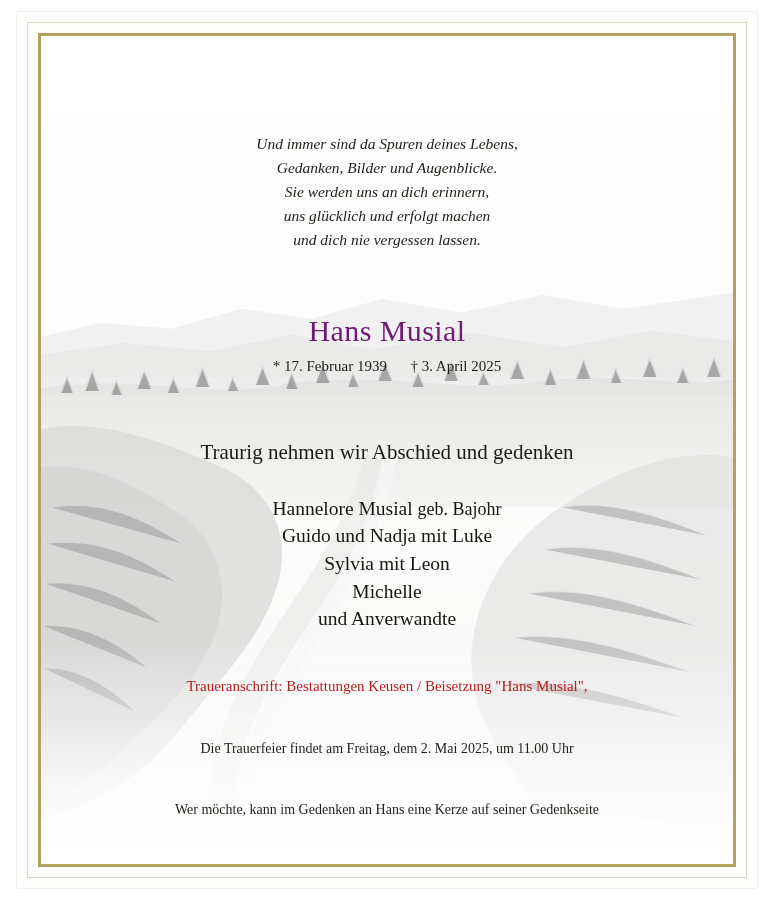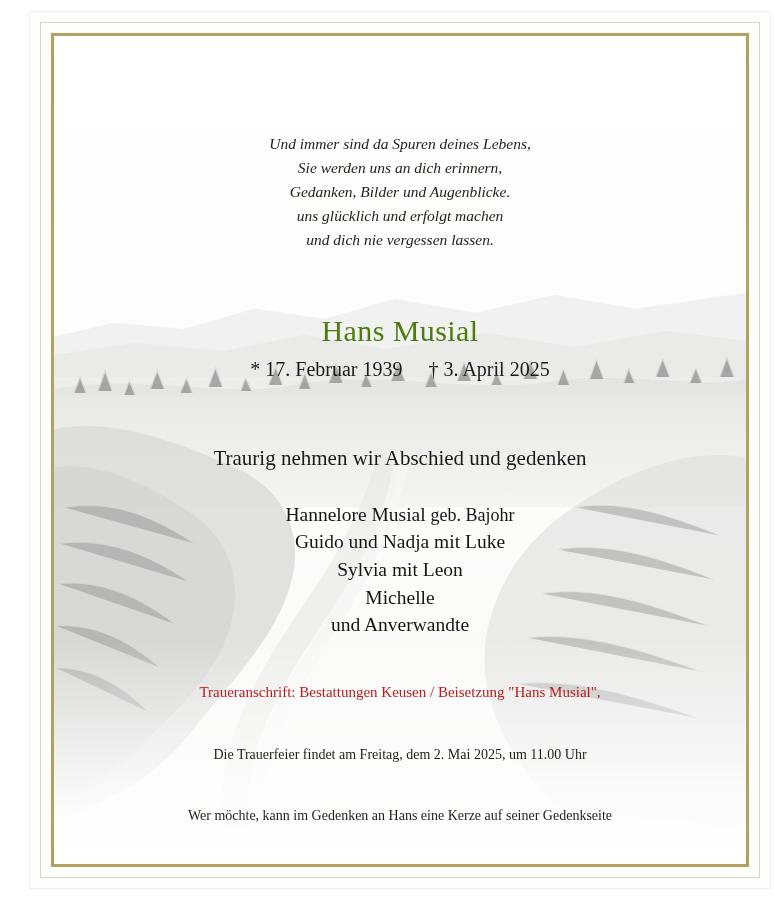--- a/index.html
+++ b/index.html
@@ -10,21 +10,21 @@
   body {
     width: 774px;
     height: 900px;
     font-family: "Liberation Serif", serif;
     color: #1a1a1a;
     overflow: hidden;
   }
 
   .card {
     position: absolute;
-    left: 30px;
+    left: 17px;
     top: 12px;
     width: 740px;
     height: 876px;
     background: #fdfdfb;
     box-shadow: 0 0 2px rgba(0,0,0,0.18);
   }
 
   
   .outer-rule {
     position: absolute;
@@ -75,26 +75,26 @@
     font-size: 15.5px;
     line-height: 1.55;
     color: #25211c;
   }
   .verse div { white-space: nowrap; }
 
   .name {
     margin-top: 62px;
     font-size: 30px;
     letter-spacing: 0.4px;
-    color: #4d7c0f;
+    color: #701a75;
   }
 
   .dates {
     margin-top: 10px;
-    font-size: 20px;
+    font-size: 15px;
     color: #1d1a16;
   }
   .dates .sep { display: inline-block; width: 16px; }
 
   .tribute {
     margin-top: 62px;
     font-size: 21px;
     line-height: 1.5;
     color: #1d1a16;
   }
@@ -212,22 +212,22 @@
       </g>
 
       <rect x="0" y="0" width="690" height="190" fill="url(#fadeTop)"></rect>
       <rect x="0" y="600" width="690" height="224" fill="url(#fadeBottom)"></rect>
     </svg>
 
     <div class="content">
 
       <div class="verse">
         <div>Und immer sind da Spuren deines Lebens,</div>
+        <div>Gedanken, Bilder und Augenblicke.</div>
         <div>Sie werden uns an dich erinnern,</div>
-        <div>Gedanken, Bilder und Augenblicke.</div>
         <div>uns glücklich und erfolgt machen</div>
         <div>und dich nie vergessen lassen.</div>
       </div>
 
       <div class="name">Hans Musial</div>
 
       <div class="dates">
         <span>* 17. Februar 1939</span>
         <span class="sep"></span>
         <span>† 3. April 2025</span>

